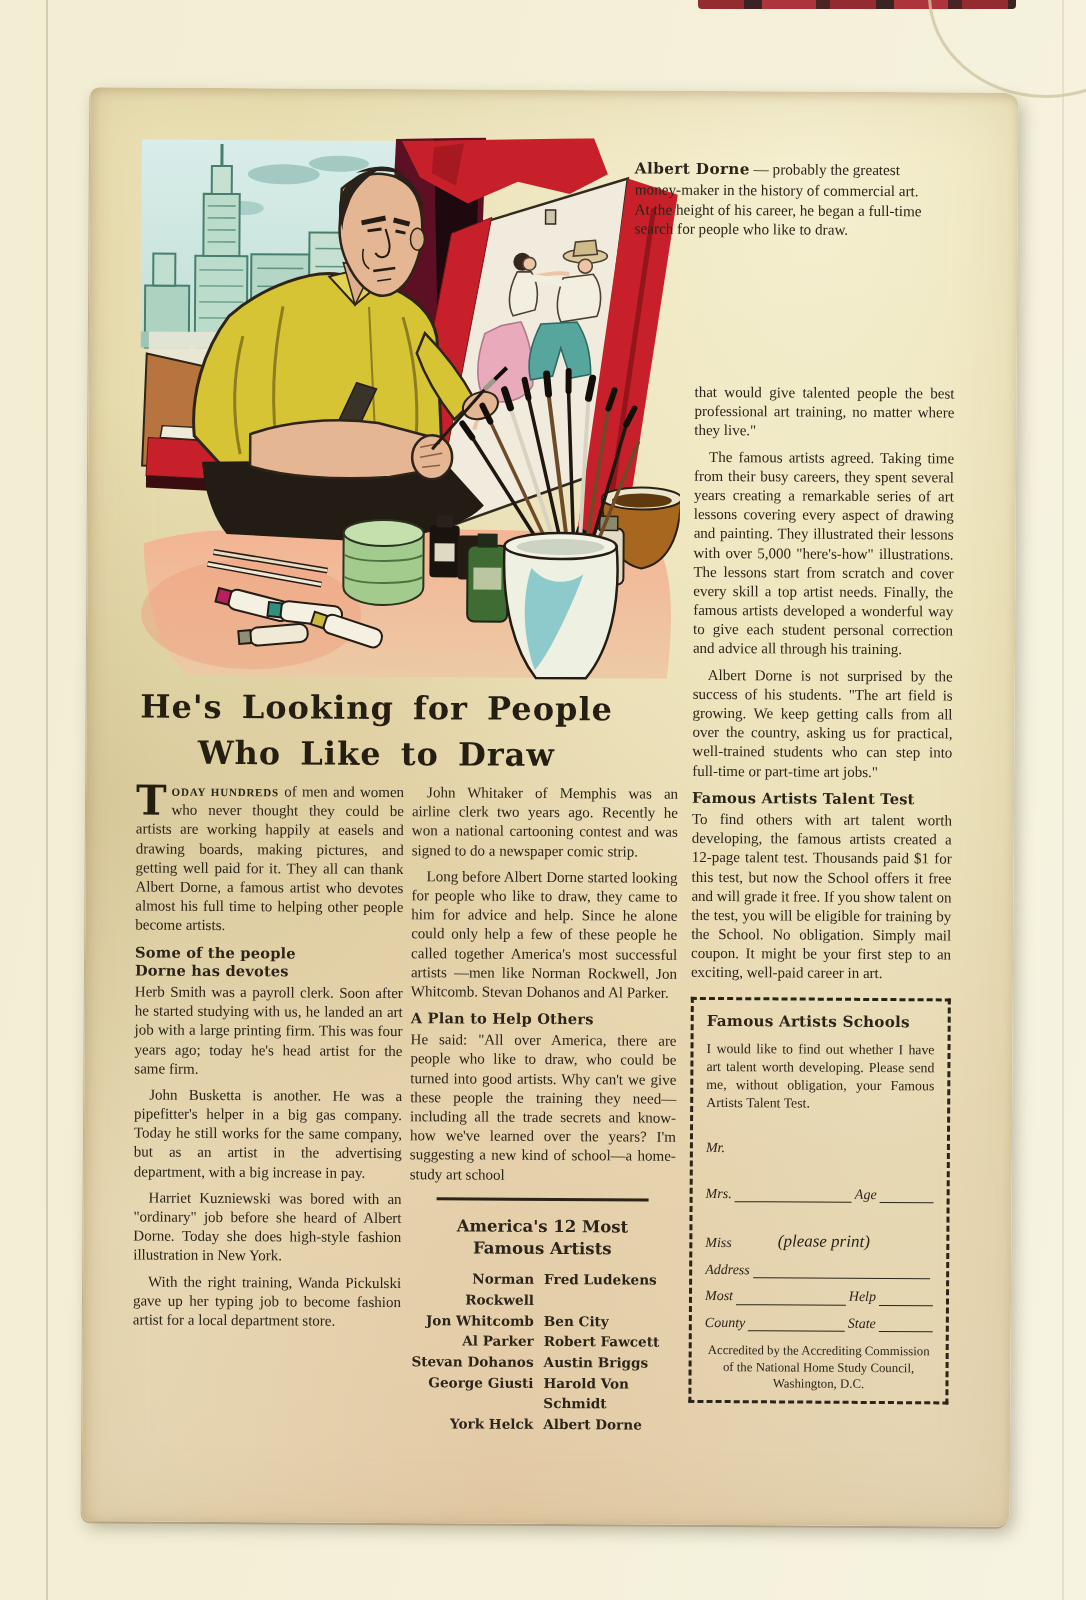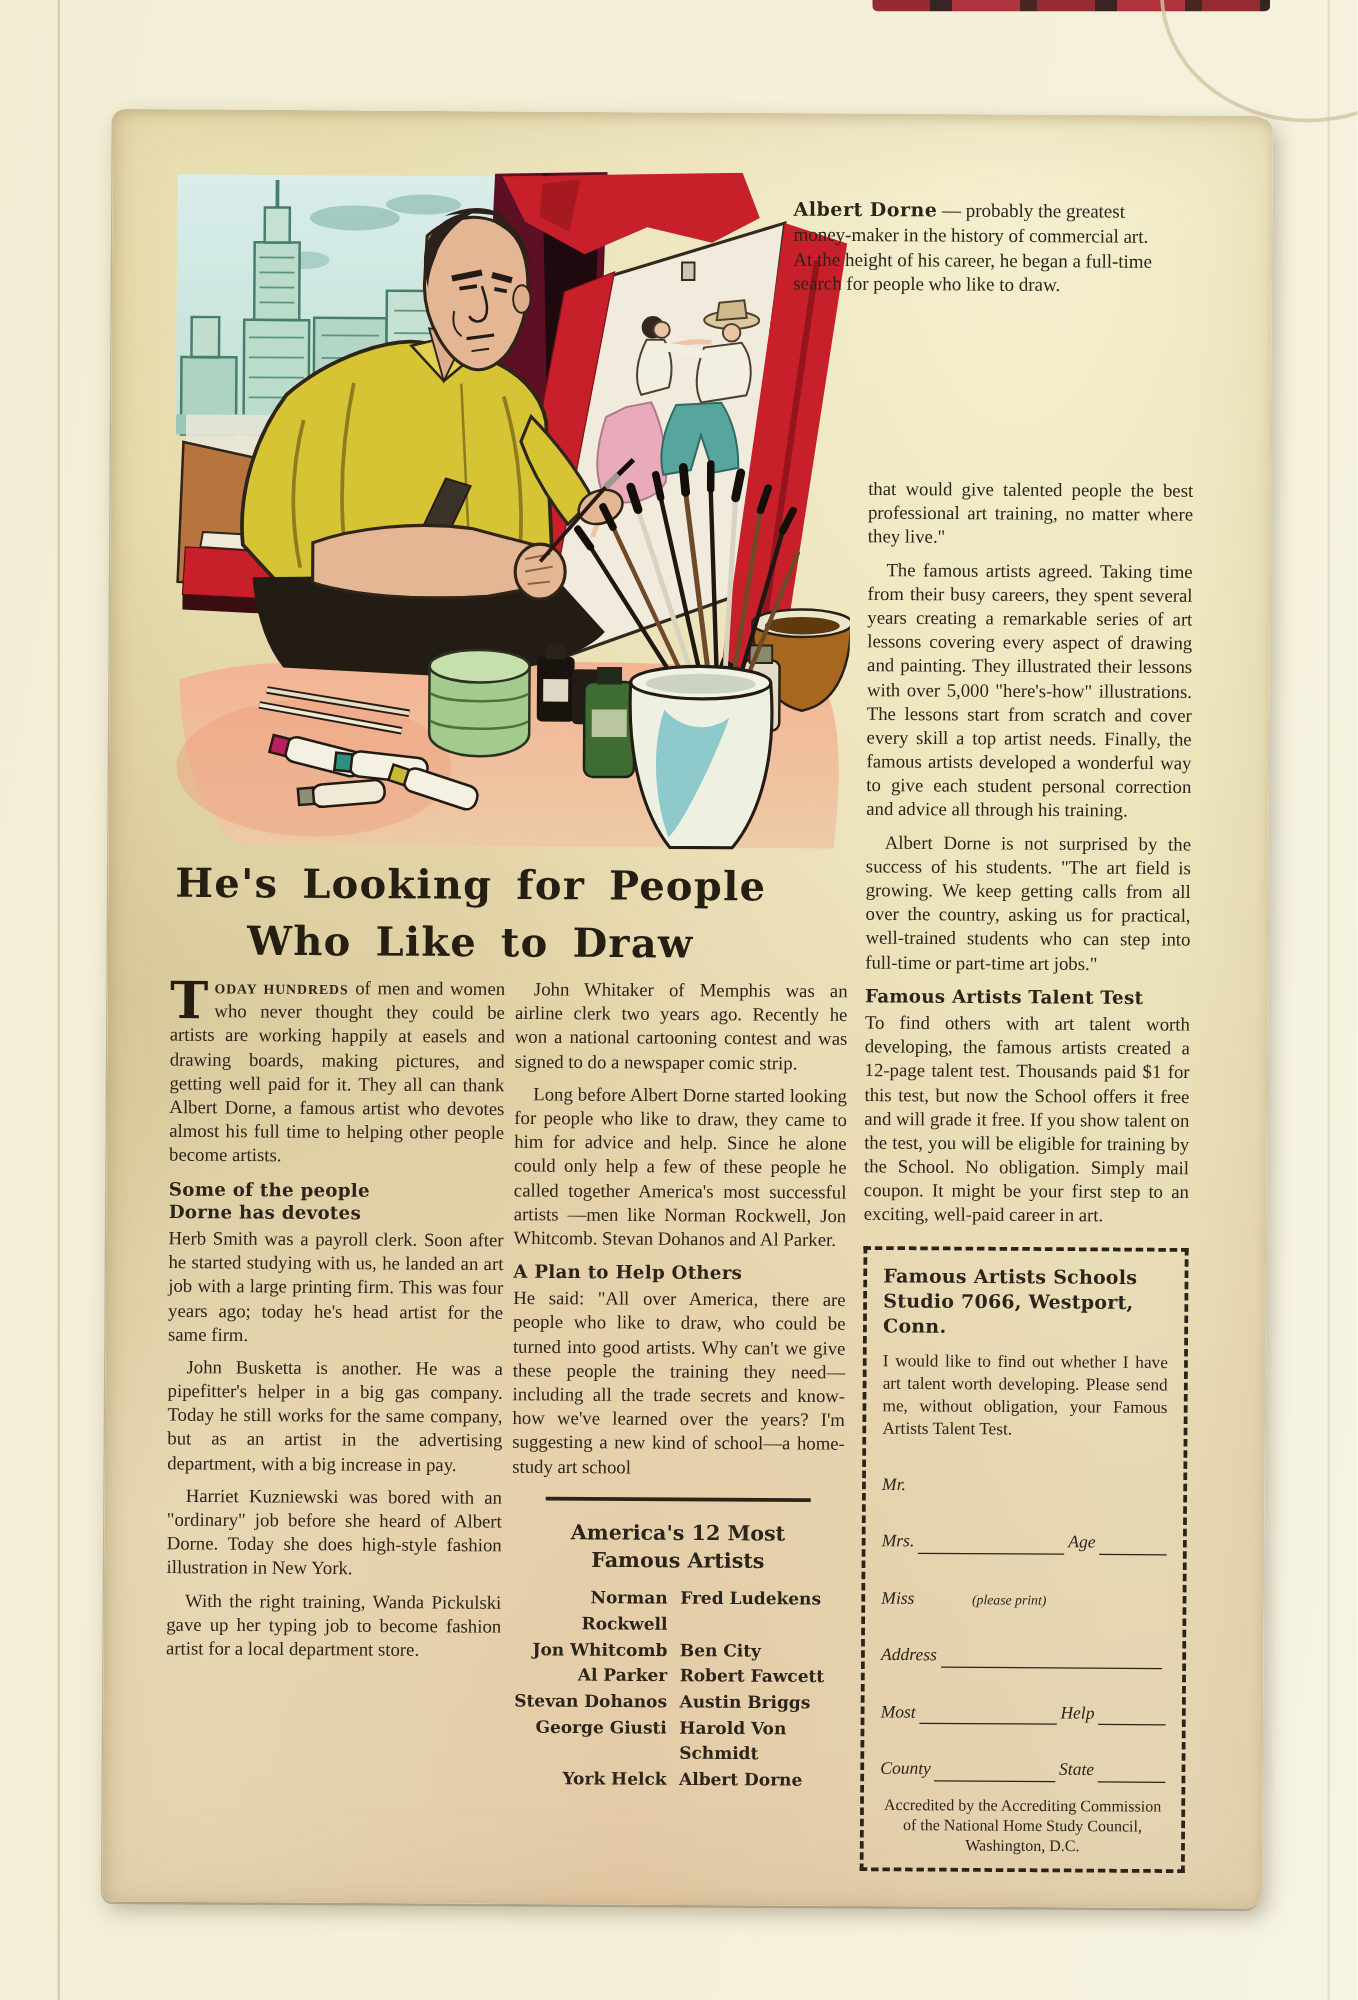--- a/index.html
+++ b/index.html
@@ -49,22 +49,22 @@
   .fa-head{text-align:center;font-family:"DejaVu Serif",serif;font-weight:700;font-size:16.5px;line-height:1.35;}
   .fa-grid{display:grid;grid-template-columns:47% 53%;column-gap:10px;margin-top:9px;
     font-family:"DejaVu Serif",serif;font-weight:700;font-size:13.6px;line-height:1.52;text-align:left;}
   .fa-grid .l{text-align:right;}
   .coupon{margin-top:14px;border:3px dashed #2b241a;padding:11px 13px 9px;text-align:left;}
   .cp-title{font-family:"DejaVu Serif",serif;font-weight:700;font-size:15.2px;line-height:1.32;letter-spacing:.2px;}
   .cp-body{font-size:13.8px;line-height:1.3;margin:9px 0 11px;text-align:justify;}
   .frow{display:flex;align-items:flex-end;font-style:italic;font-size:14px;line-height:1.25;margin-top:28px;}
   .frow .line{border-bottom:1.6px solid #2b241a;flex:1;margin:0 3px;height:14px;}
   .frow .sline{border-bottom:1.6px solid #2b241a;width:54px;margin:0 0 0 3px;height:14px;}
-  .frow.mt{margin-top:28px;}
-  .pp{font-size:11px;margin-left:46px;}
+  .frow.mt{margin-top:9px;}
+  .pp{font-size:17px;margin-left:46px;}
   .cp-foot{margin-top:11px;font-size:12.8px;line-height:1.28;text-align:center;font-style:normal;}
 </style>
 </head>
 <body>
 
 <div class="bg-line-left"></div>
 <div class="bg-line-right"></div>
 <div class="top-sliver"></div>
 <div class="corner-arc"></div>
 
@@ -328,21 +328,21 @@
 
   <div class="col col3">
     <p>that would give talented people the best professional art training, no matter where they live."</p>
     <p class="ind">The famous artists agreed. Taking time from their busy careers, they spent several years creating a remarkable series of art lessons covering every aspect of drawing and painting. They illustrated their lessons with over 5,000 "here's-how" illustrations. The lessons start from scratch and cover every skill a top artist needs. Finally, the famous artists developed a wonderful way to give each student personal correction and advice all through his training.</p>
     <p class="ind">Albert Dorne is not surprised by the success of his students. "The art field is growing. We keep getting calls from all over the country, asking us for practical, well-trained students who can step into full-time or part-time art jobs."</p>
     <h3 class="sect">Famous Artists Talent Test</h3>
     <p>To find others with art talent worth developing, the famous artists created a 12-page talent test. Thousands paid $1 for this test, but now the School offers it free and will grade it free. If you show talent on the test, you will be eligible for training by the School. No obligation. Simply mail coupon. It might be your first step to an exciting, well-paid career in art.</p>
 
     <div class="coupon">
       <div class="cp-title">
-        <span>Famous Artists Schools</span><br><span>Studio 7066, Westport, Conn.</span>
+        <span>Famous Artists Schools</span><br>
       </div>
       <div class="cp-body">I would like to find out whether I have art talent worth developing. Please send me, without obligation, your Famous Artists Talent Test.</div>
       <div class="frow">
         <span>Mr.</span>
       </div>
       <div class="frow">
         <span>Mrs.</span>
         <span class="line"></span>
         <span>Age</span>
         <span class="sline"></span>

